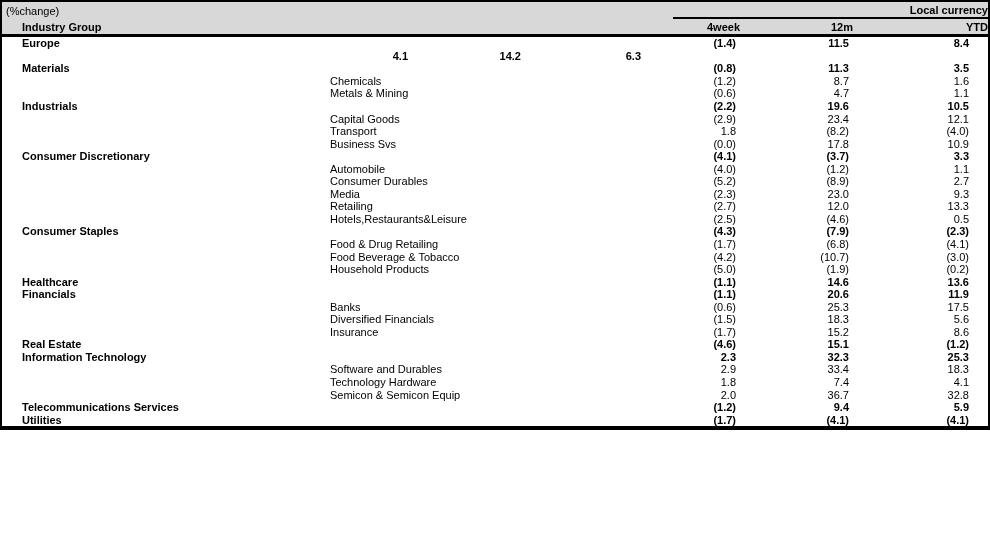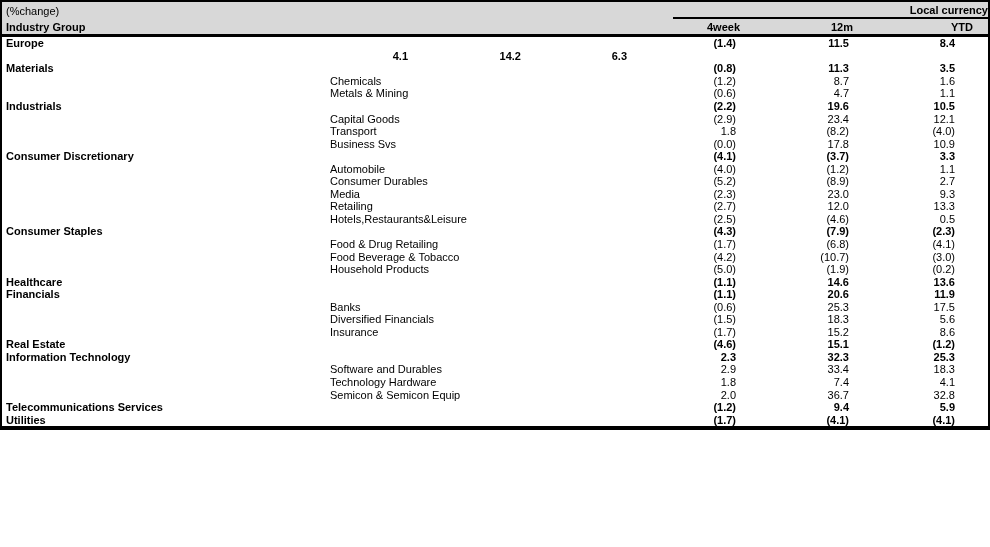--- a/index.html
+++ b/index.html
@@ -17,29 +17,29 @@
   .header {
     background: #d8d8d8;
     border-bottom: 3px solid #000;
     flex: 0 0 auto;
   }
   .hrow { display: flex; align-items: center; }
   .hrow1 { height: 17px; }
   .hrow2 { height: 15px; }
 
   .cell { white-space: nowrap; overflow: visible; }
-  .cell.name { width: 328px; padding-left: 4px; }
+  .cell.name { width: 328px; padding-left: 20px; }
   .cell.sub  { width: 343px; }
   .cell.num  { text-align: right; }
   .w4  { width: 84px;  padding-right: 21px; }
   .m12 { width: 113px; padding-right: 21px; }
-  .ytd { width: 118px; padding-right: 33px; }
+  .ytd { width: 118px; padding-right: 19px; }
   .hnum.w4  { padding-right: 17px; }
   .hnum.m12 { padding-right: 17px; }
-  .hnum.ytd { padding-right: 15px; }
+  .hnum.ytd { padding-right: 0; }
 
   .corner { width: 671px; padding-left: 4px; }
   .lc-group {
     width: 315px; height: 100%;
     display: flex; align-items: center; justify-content: flex-end;
     border-bottom: 2px solid #000;
     font-weight: bold;
   }
 
   .bold { font-weight: bold; }

